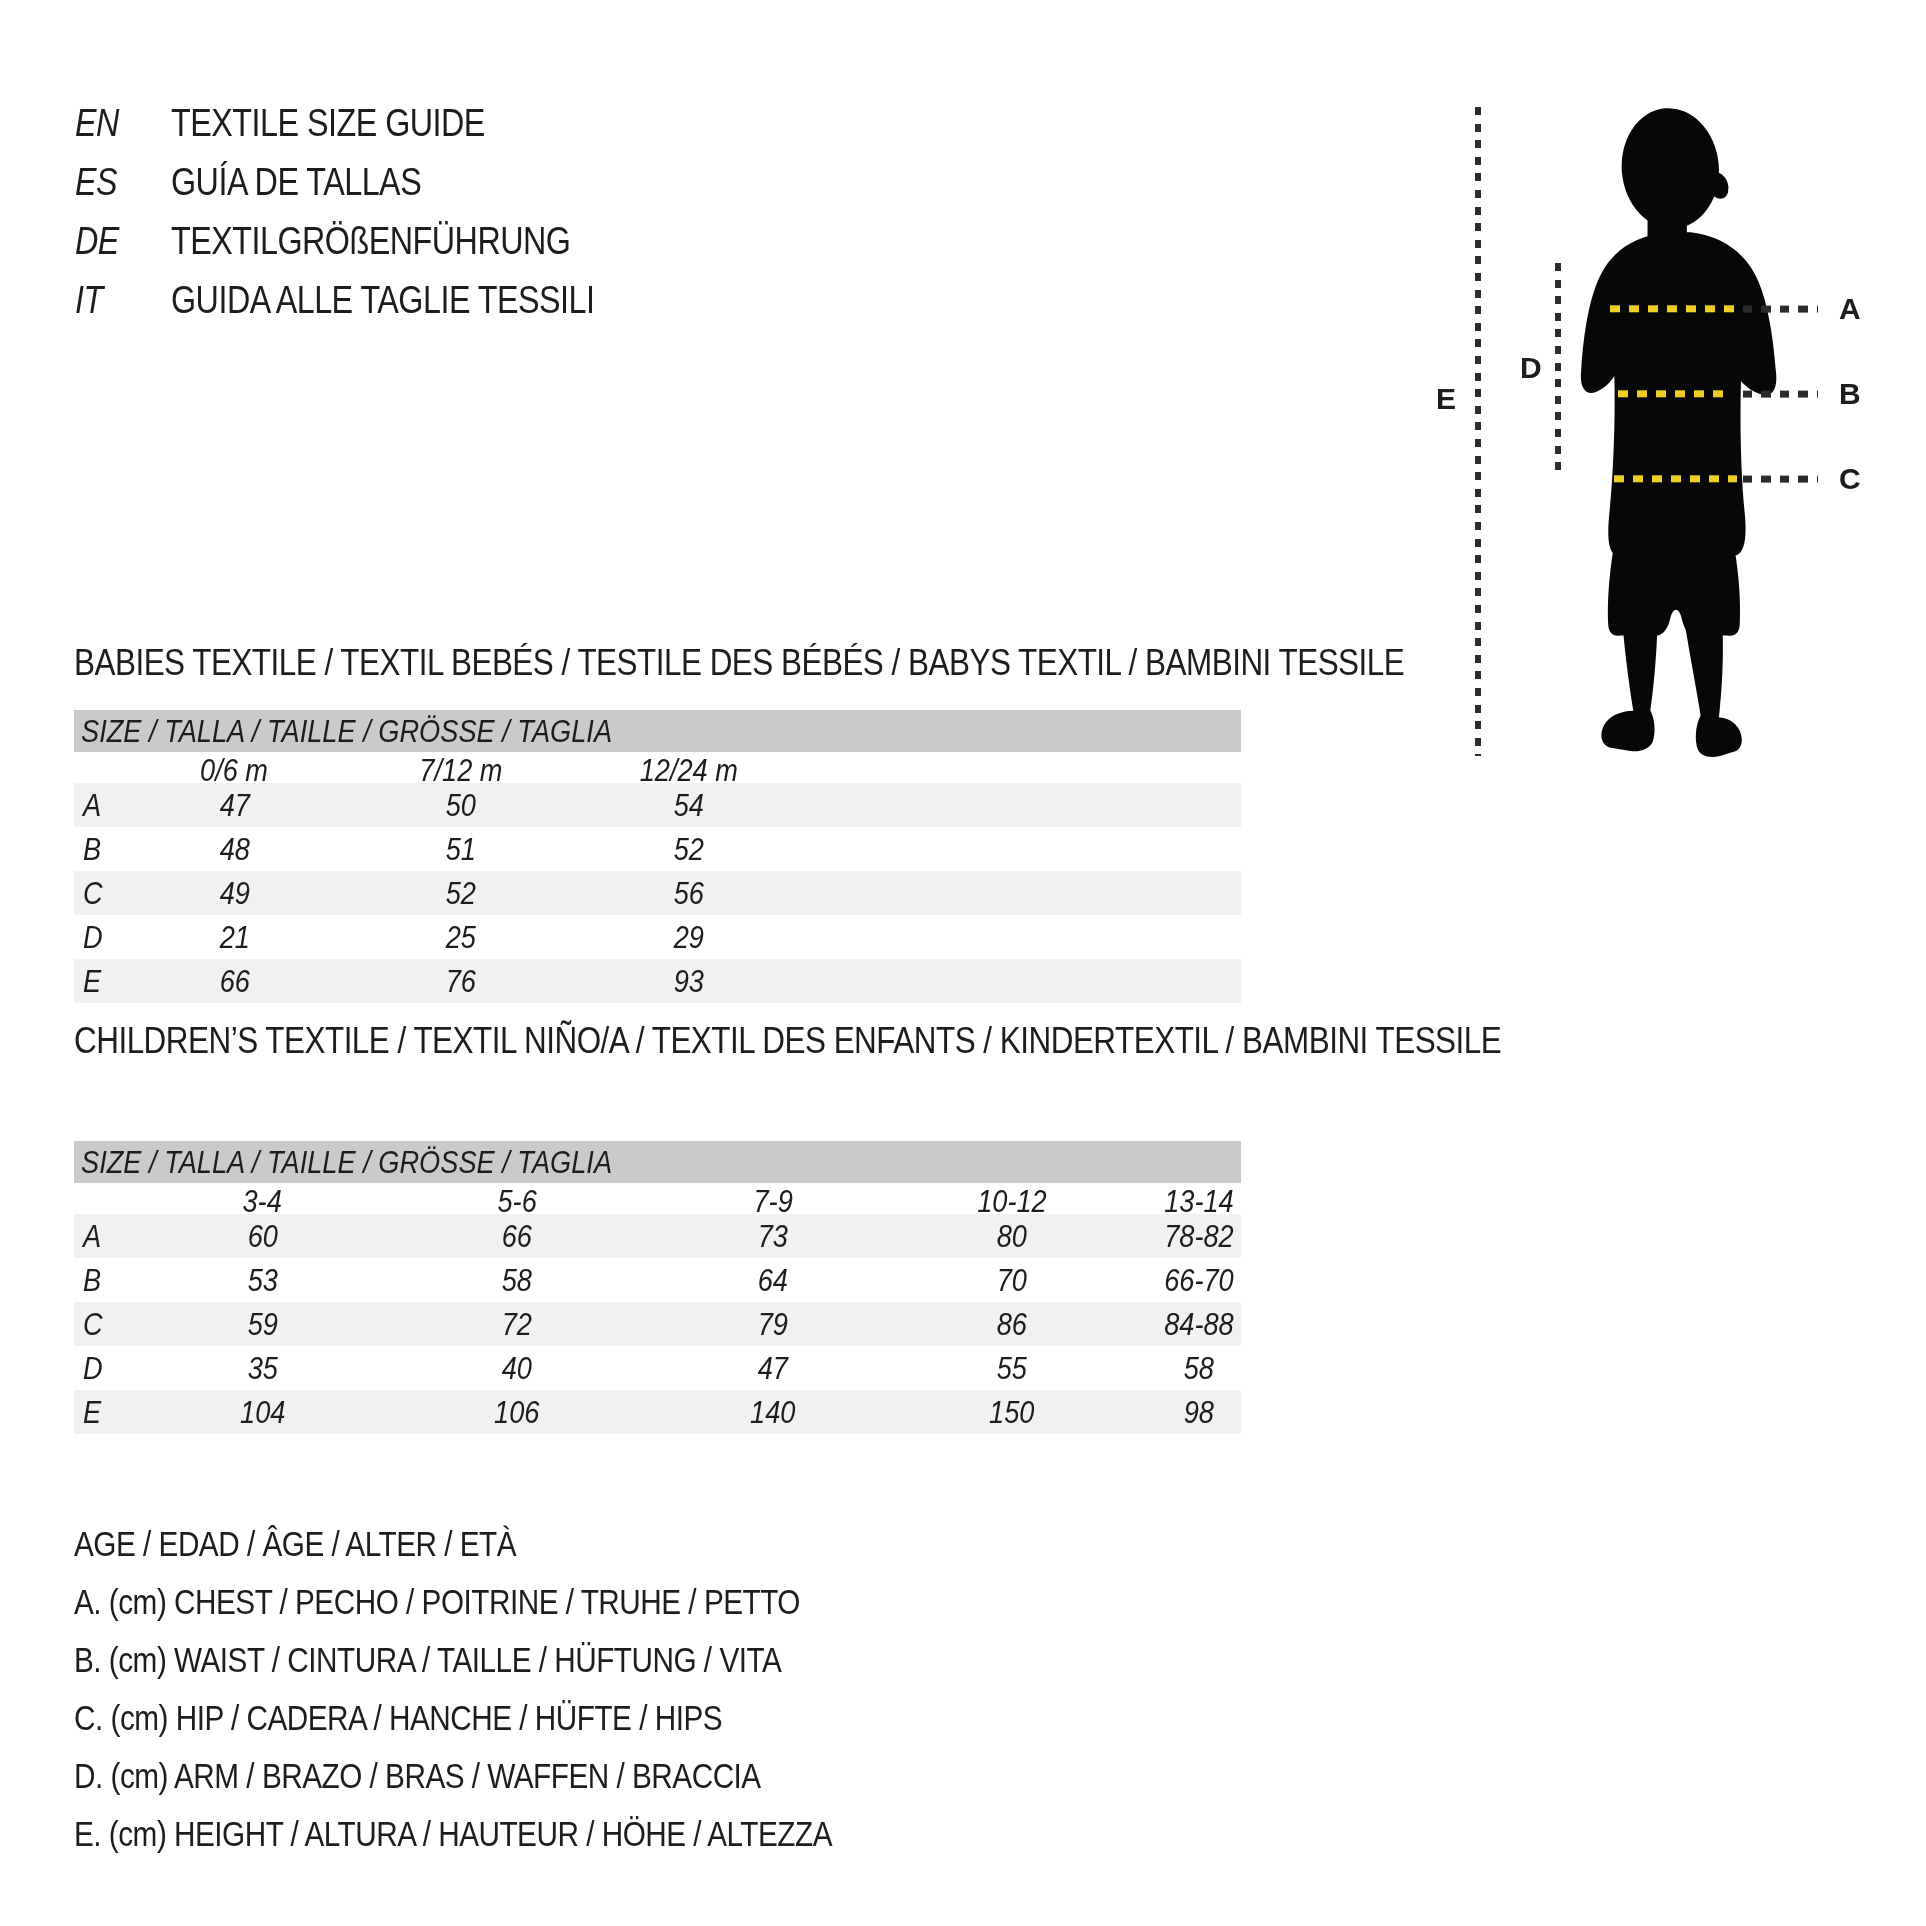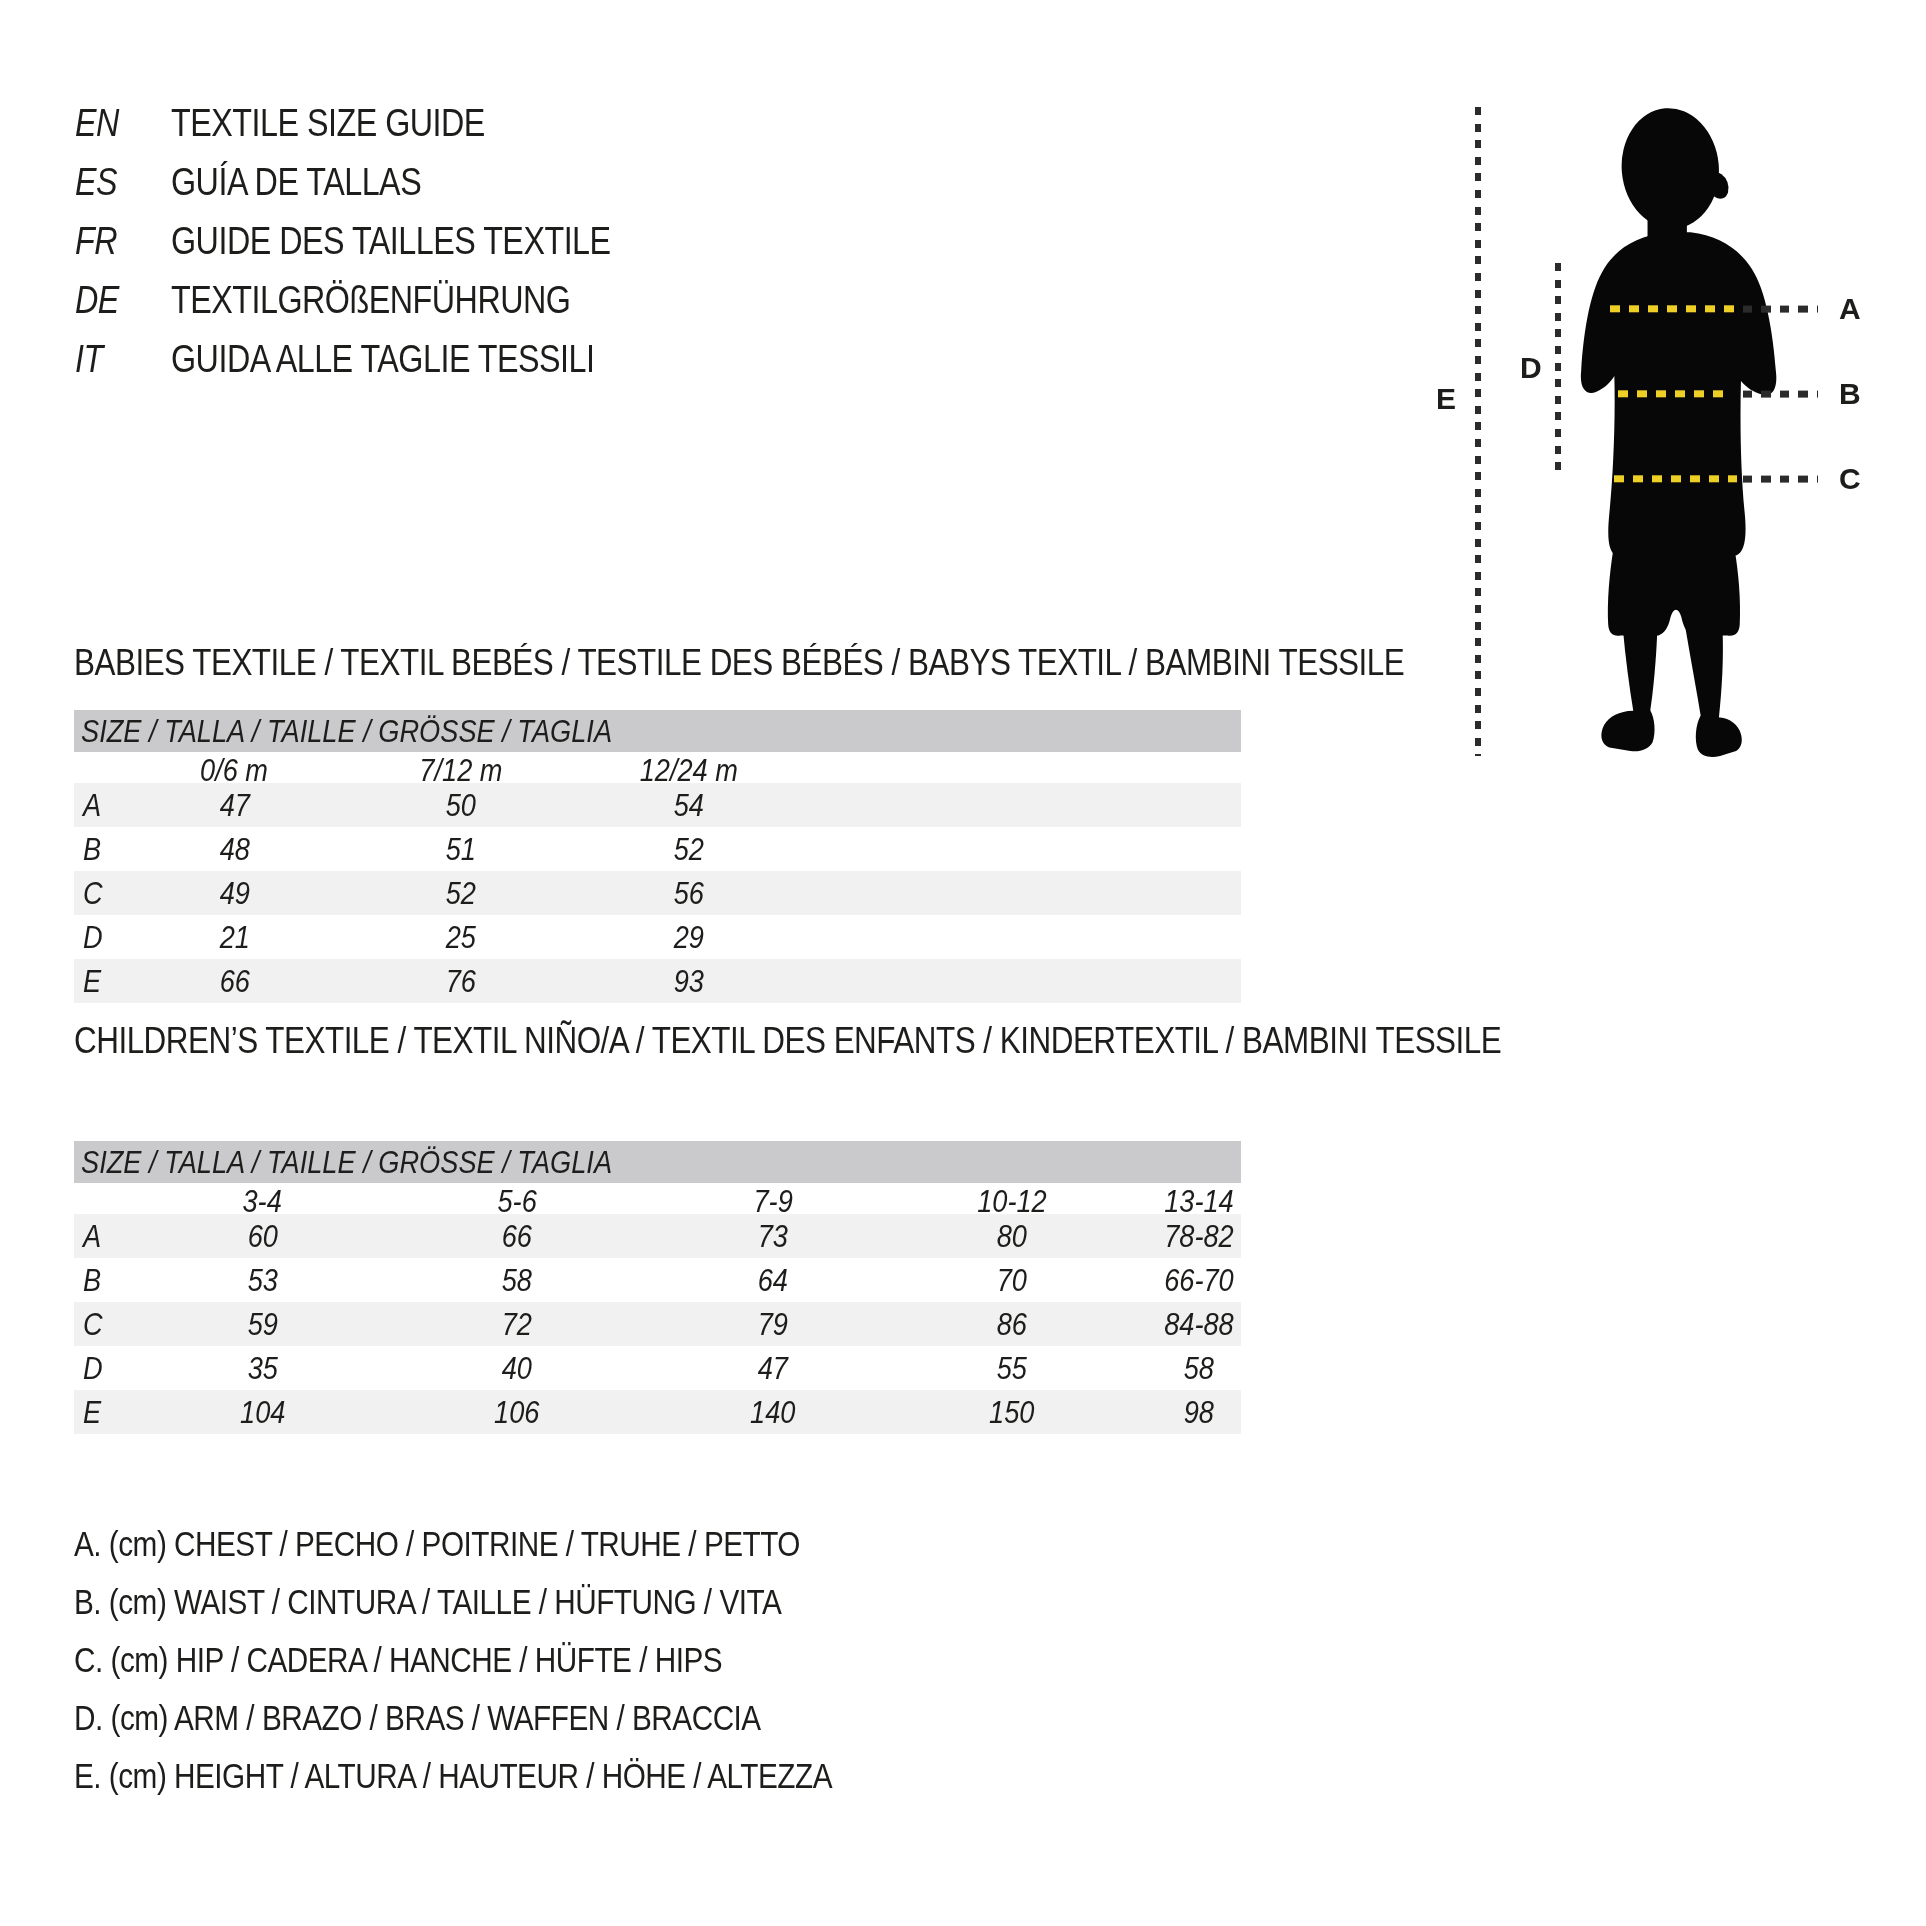--- a/index.html
+++ b/index.html
@@ -71,24 +71,20 @@
   <section class="langs">
     <div class="lang-row">
       <span class="lang-code"><span class="cond-l">EN</span></span>
       <span class="cond-l">TEXTILE SIZE GUIDE</span>
     </div>
     <div class="lang-row">
       <span class="lang-code"><span class="cond-l">ES</span></span>
       <span class="cond-l">GUÍA DE TALLAS</span>
     </div>
     <div class="lang-row">
-      <span class="lang-code"><span class="cond-l">FR</span></span>
-      <span class="cond-l">GUIDE DES TAILLES TEXTILE</span>
-    </div>
-    <div class="lang-row">
       <span class="lang-code"><span class="cond-l">DE</span></span>
       <span class="cond-l">TEXTILGRÖßENFÜHRUNG</span>
     </div>
     <div class="lang-row">
       <span class="lang-code"><span class="cond-l">IT</span></span>
       <span class="cond-l">GUIDA ALLE TAGLIE TESSILI</span>
     </div>
   </section>
 
   <section class="figure">
@@ -225,20 +221,21 @@
       <div class="rowlab"><span class="cond-l">E</span></div>
       <div class="cell"><span class="cond">104</span></div>
       <div class="cell"><span class="cond">106</span></div>
       <div class="cell"><span class="cond">140</span></div>
       <div class="cell"><span class="cond">150</span></div>
       <div class="cell"><span class="cond">98</span></div>
     </div>
   </section>
 
   <section class="legend">
+    <div class="legend-line"><span class="cond-l">AGE / EDAD / ÂGE / ALTER / ETÀ</span></div>
     <div class="legend-line"><span class="cond-l">A. (cm) CHEST / PECHO / POITRINE / TRUHE / PETTO</span></div>
     <div class="legend-line"><span class="cond-l">B. (cm) WAIST / CINTURA / TAILLE / HÜFTUNG / VITA</span></div>
     <div class="legend-line"><span class="cond-l">C. (cm) HIP / CADERA / HANCHE / HÜFTE / HIPS</span></div>
     <div class="legend-line"><span class="cond-l">D. (cm) ARM / BRAZO / BRAS / WAFFEN / BRACCIA</span></div>
     <div class="legend-line"><span class="cond-l">E. (cm) HEIGHT / ALTURA / HAUTEUR / HÖHE / ALTEZZA</span></div>
   </section>
 
 </div>
 
 

